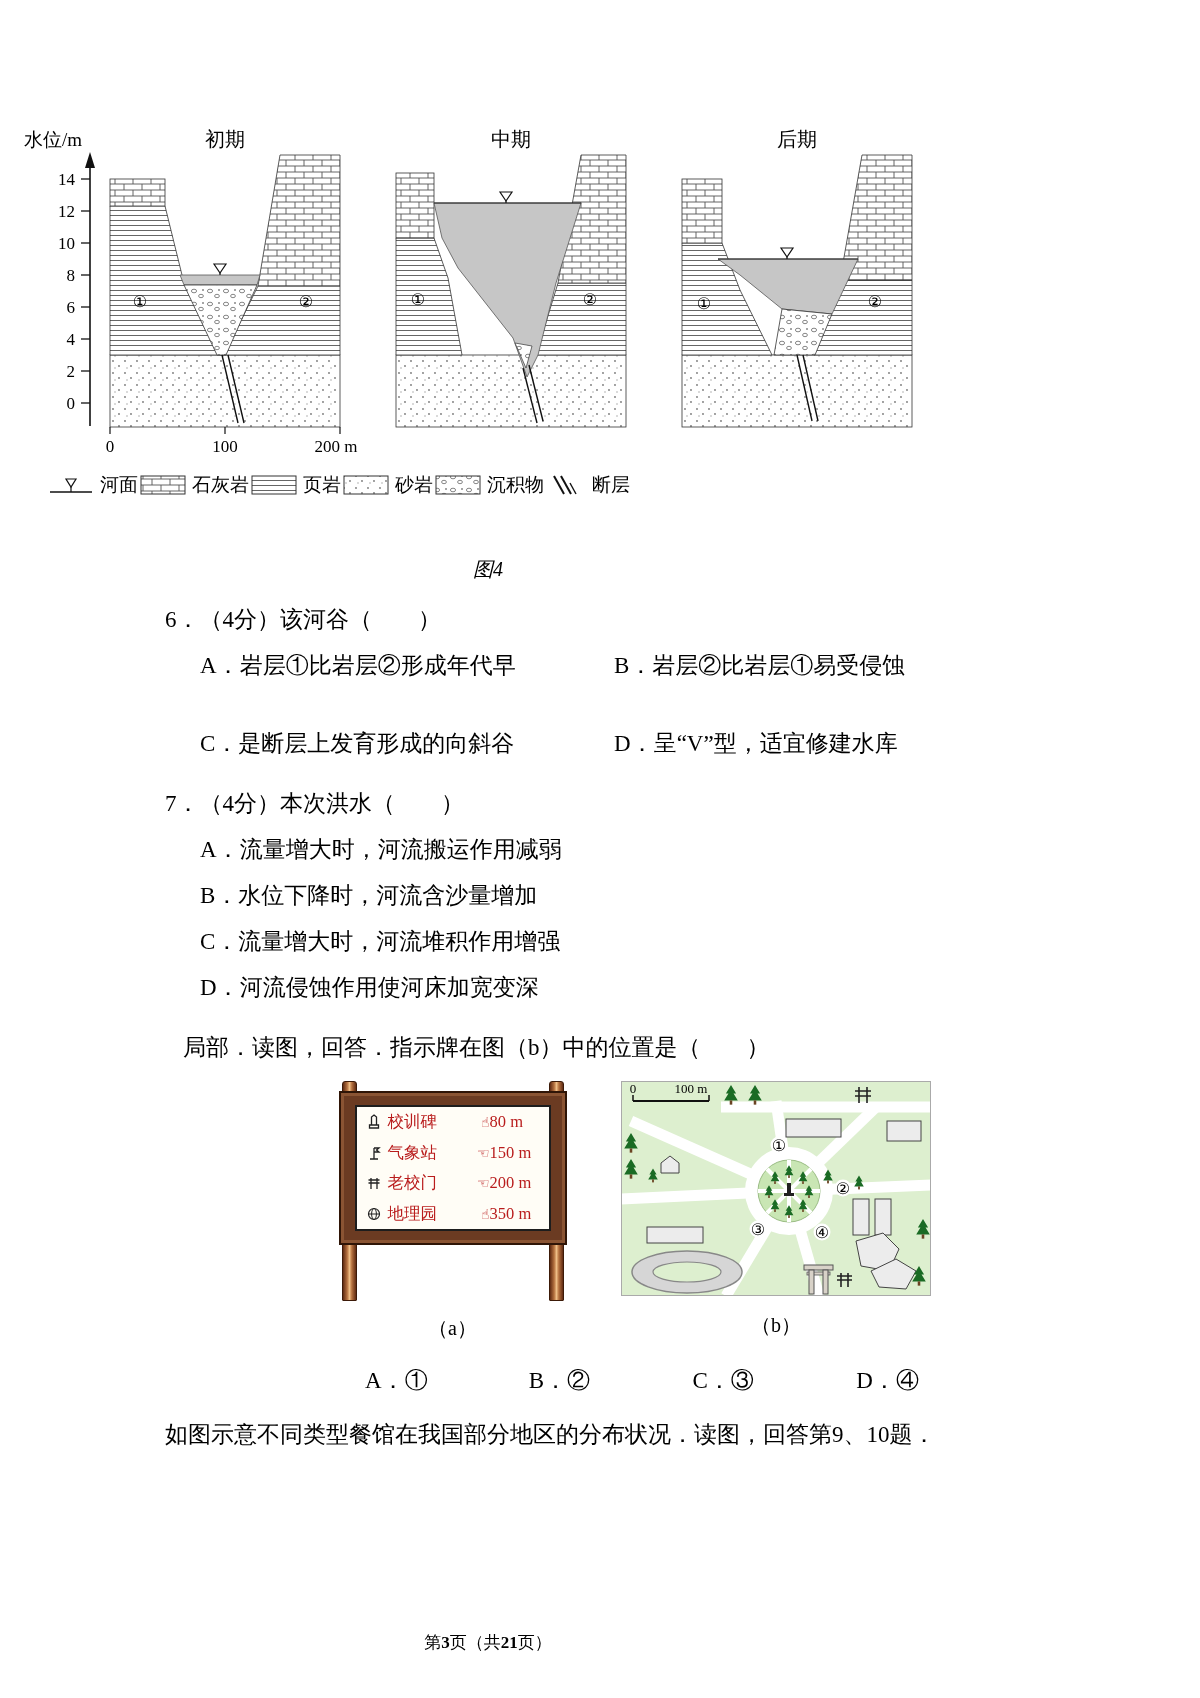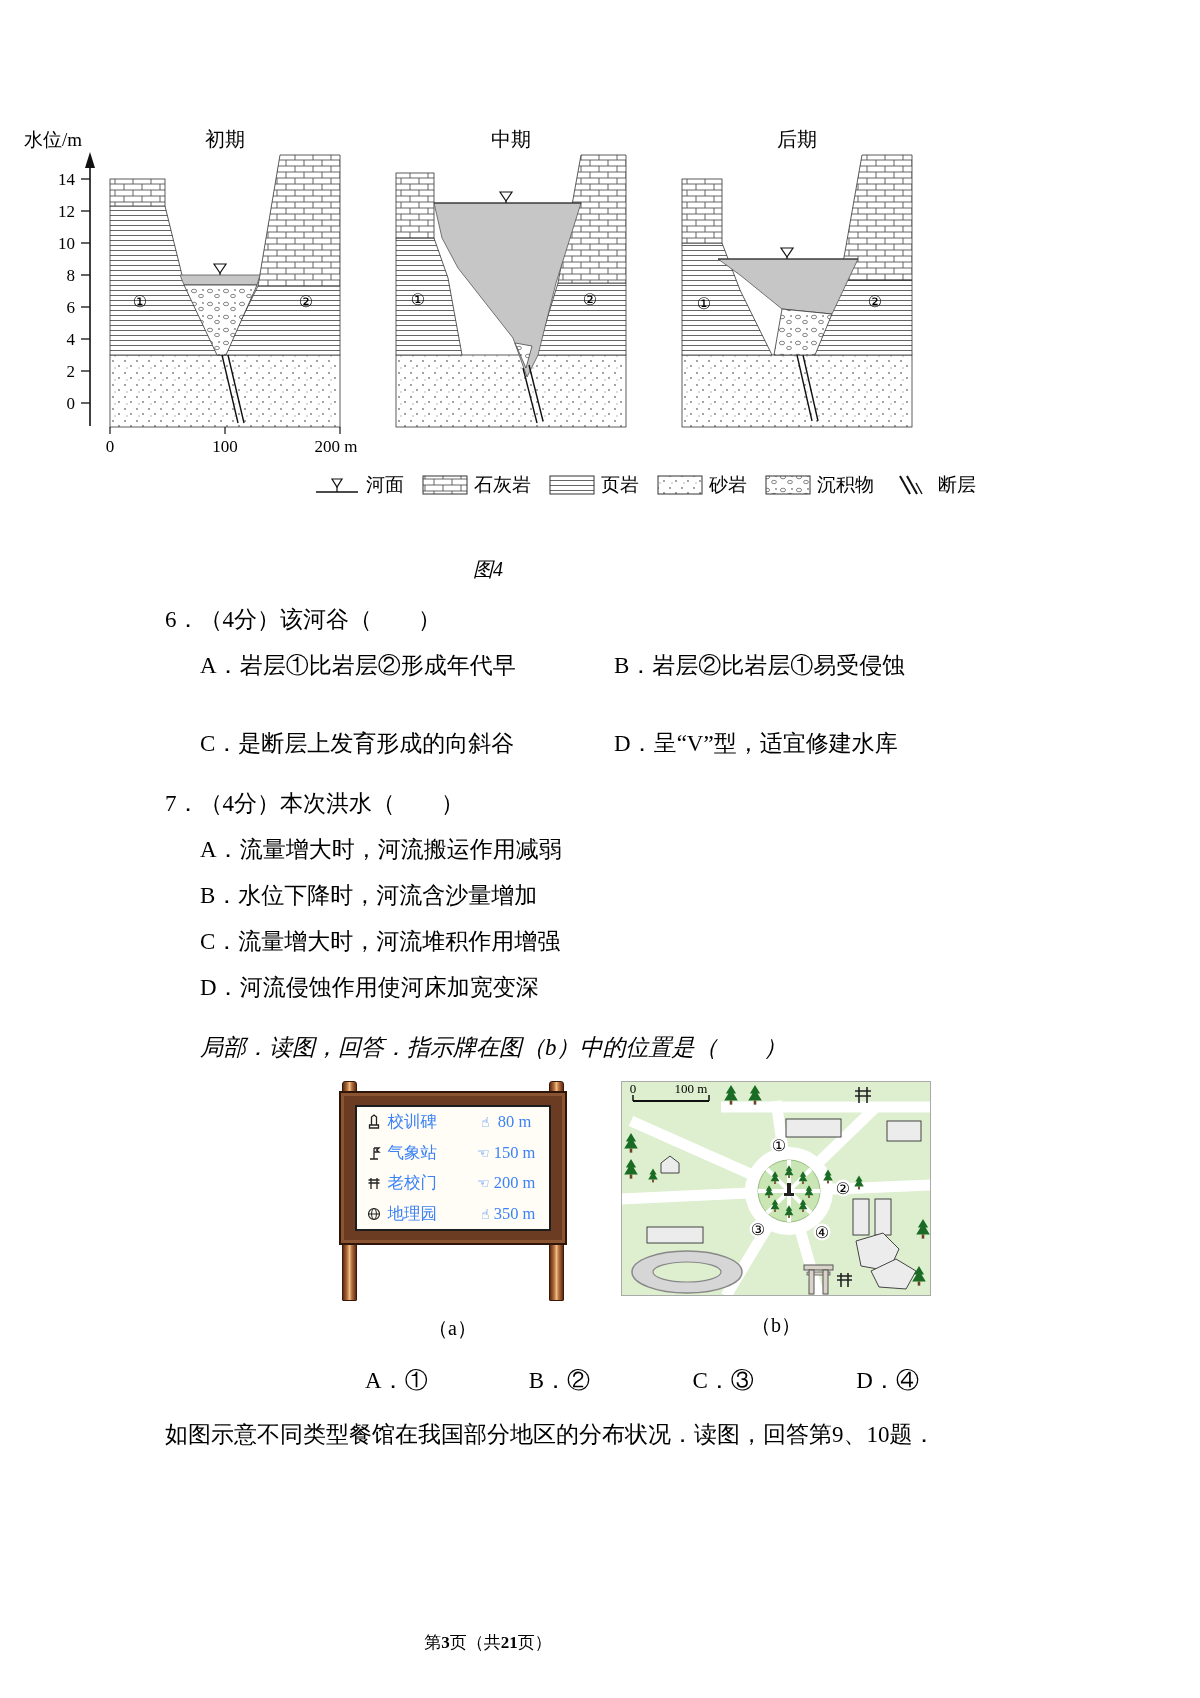--- a/index.html
+++ b/index.html
@@ -11,49 +11,49 @@
   .fig4-svg { display:block; margin:118px auto 0 auto; }
   svg text { font-family:"Liberation Serif","DejaVu Serif",serif; fill:#000; }
   svg .tk  { font-size:17px; }
   svg .xtk { font-size:17px; }
   svg .ptitle { font-size:20px; }
   svg .axl { font-size:19px; }
   svg .snum { font-size:16px; }
   svg .mapnum { font-size:16px; }
   svg .sctext { font-size:13px; }
 
-  .legend-row { display:flex; justify-content:flex-end; align-items:center; gap:16px; margin-top:14px; font-size:19px;margin-left:46px; }
+  .legend-row { display:flex; justify-content:flex-start; align-items:center; margin-top:14px; font-size:19px;margin-left:46px; }
   .litem { display:flex; align-items:center; gap:4px; }
   .fig4-caption { text-align:center; font-size:20px; margin-top:58px;font-style:italic; }
 
   
   .q { margin:14px 0 0 165px; font-size:23px; }
   .tline { display:block; min-height:46px; line-height:46px; }
   .opts2 { display:grid; grid-template-columns:382px auto; margin-left:35px;gap:32px; }
   .optlist { margin-left:35px; }
-  .stem2 { margin-left:35px;font-style:italic; }
+  .stem2 { margin-left:18px; }
 
   
   .figrow { display:flex; align-items:flex-start; gap:50px; margin:10px 0 0 170px; }
   .figcol-a { width:235px; text-align:center; }
   .figcol-b { width:312px; text-align:center; }
   .sign { position:relative; width:228px; height:224px; margin:0 auto; }
   .post { position:absolute; top:0; width:15px; height:220px;
           background:linear-gradient(90deg,#5f2a12 0%,#b5713f 32%,#eebd85 50%,#b5713f 68%,#5f2a12 100%);
           border:1px solid #3c1a08; border-radius:3px 3px 1px 1px; }
   .post.l { left:3px; } .post.r { right:3px; }
   .board { position:absolute; left:0; right:0; top:10px; height:154px;
            background:#6b3b22; border:2px solid #2f1507; box-shadow:inset 0 0 0 3px #8a5433;
            padding:12px 14px; }
   .board-inner { height:100%; background:#fffdf6; border:2px solid #1d1d1d; padding:7px 9px;
                  display:flex; flex-direction:column; justify-content:space-between; }
-  .srow { display:flex; align-items:center; font-size:16.5px; line-height:1; color:#3b82f6; }
+  .srow { display:flex; align-items:center; font-size:16.5px; line-height:1; color:#b91c1c; }
   .srow svg { margin-right:6px; flex:0 0 auto; }
   .srow .hand { margin-left:auto; font-size:14px; font-family:"DejaVu Sans",sans-serif; }
-  .srow .dist { width:50px; text-align:center; }
+  .srow .dist { width:50px; text-align:left; }
   .figcap { font-size:20px; margin-top:10px; }
 
   .optrow { display:flex; margin:16px 0 0 200px; font-size:23px;gap:44px; }
   .optrow .opt4 { width:192px; min-height:46px; line-height:46px; }
 
   .leadin { margin:8px 0 0 165px; font-size:23px; }
 
   .footer { position:absolute; left:0; right:0; bottom:44px; text-align:center; font-size:17px; }
   .fb { font-weight:bold; }
 </style>

